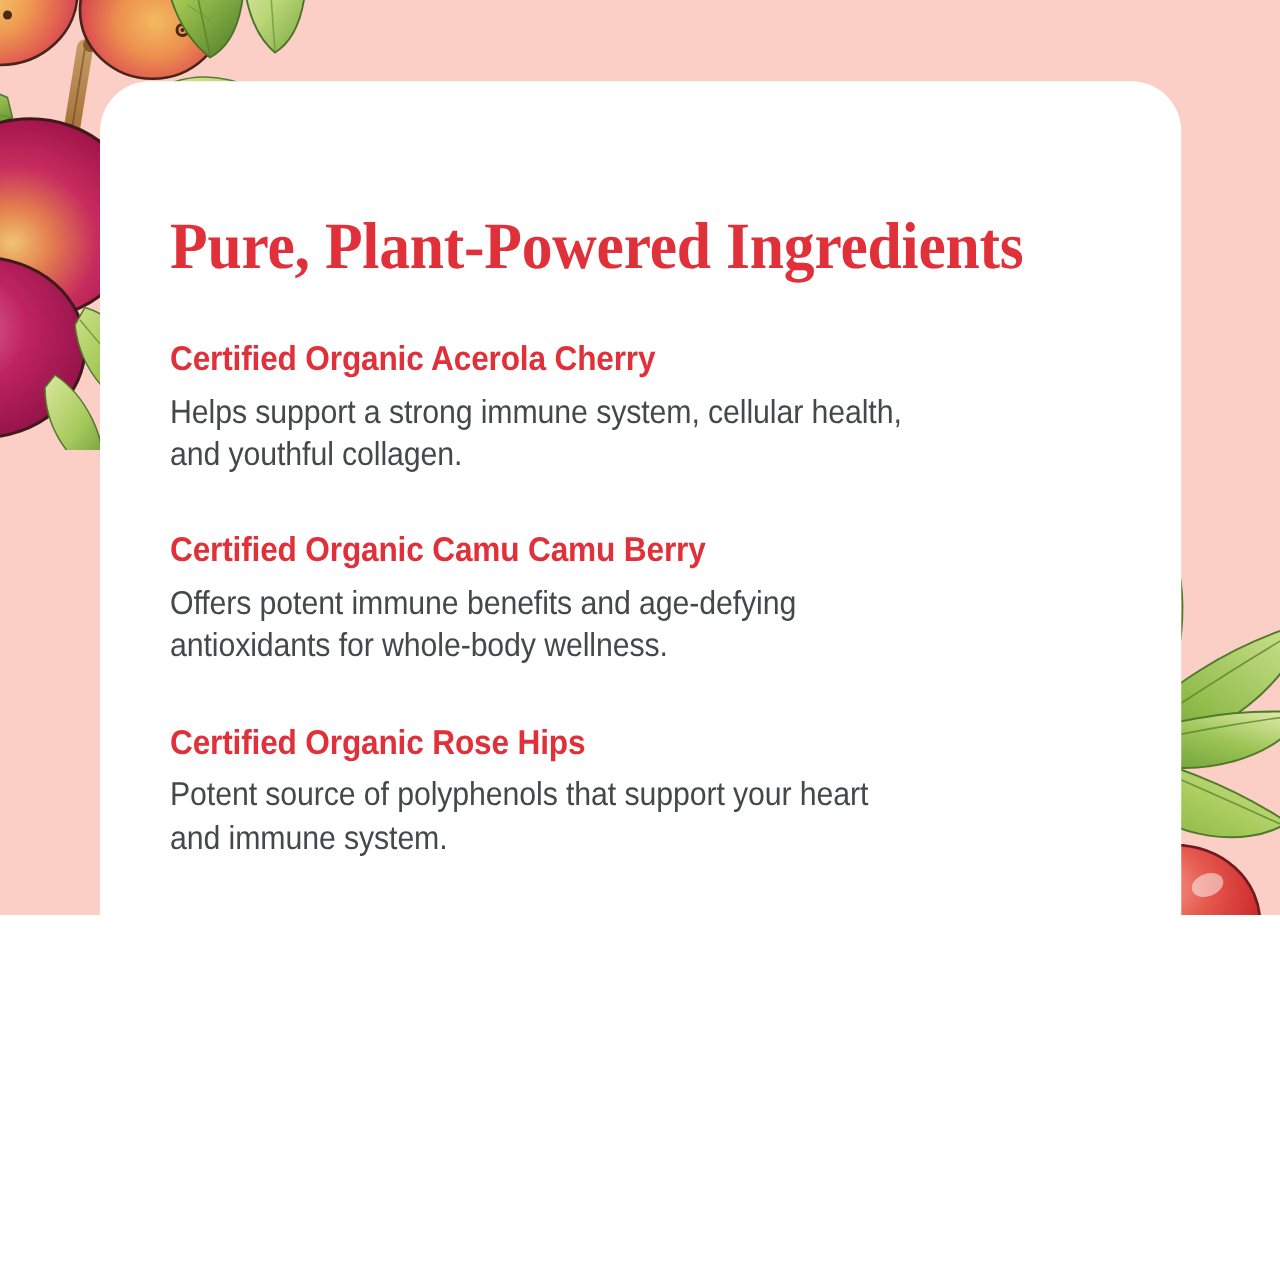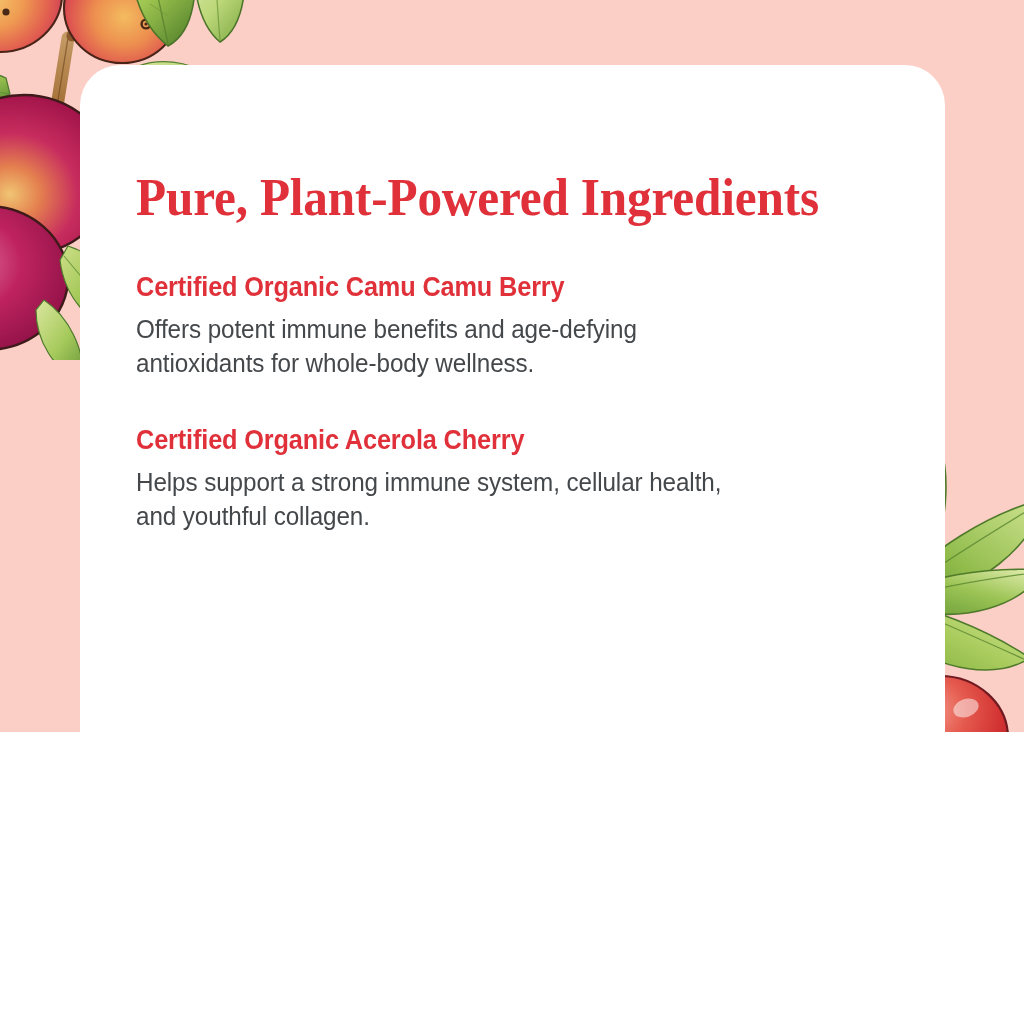--- a/index.html
+++ b/index.html
@@ -244,27 +244,32 @@
     <ellipse cx="242" cy="306" rx="13" ry="9" fill="#ffffff" opacity="0.5" transform="rotate(-20 242 306)"></ellipse>
   </svg>
 
   <div id="card"></div>
 
   <div id="content">
 
     <h1 id="headline">Pure, Plant-Powered Ingredients</h1>
 
     <div class="ingredient">
+      <h2 class="ing-name">Certified Organic Acerola Cherry</h2>
+      <p class="ing-desc">Helps support a strong immune system, cellular health,
+and youthful collagen.</p>
+    </div>
+
+    <div class="ingredient">
       <h2 class="ing-name">Certified Organic Camu Camu Berry</h2>
       <p class="ing-desc">Offers potent immune benefits and age-defying
 antioxidants for whole-body wellness.</p>
     </div>
 
+
     <div class="ingredient">
-      <h2 class="ing-name">Certified Organic Acerola Cherry</h2>
-      <p class="ing-desc">Helps support a strong immune system, cellular health,
-and youthful collagen.</p>
+      <h2 class="ing-name">Certified Organic Rose Hips</h2>
+      <p class="ing-desc">Potent source of polyphenols that support your heart
+and immune system.</p>
     </div>
-
-
 
   </div>
 </div>
 
 </body></html>

